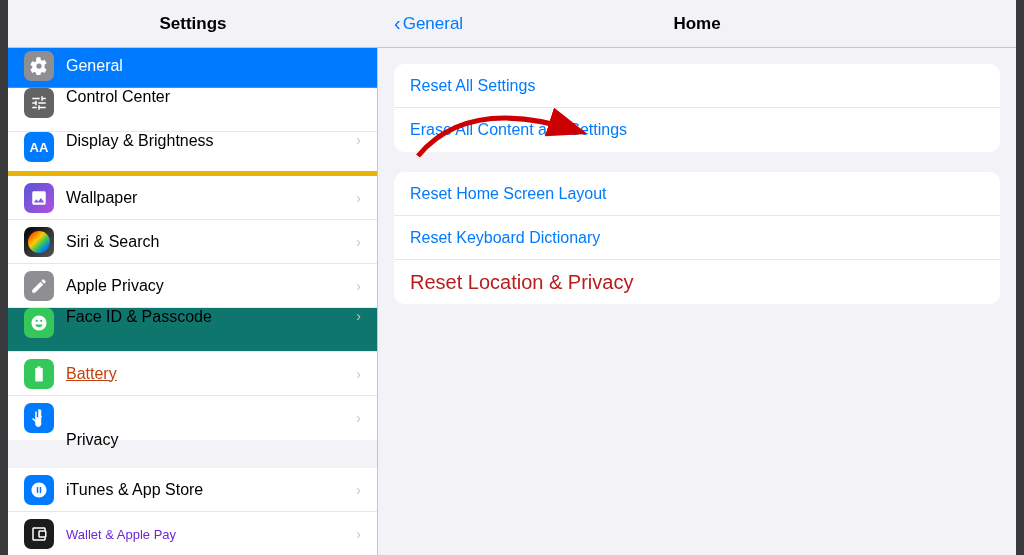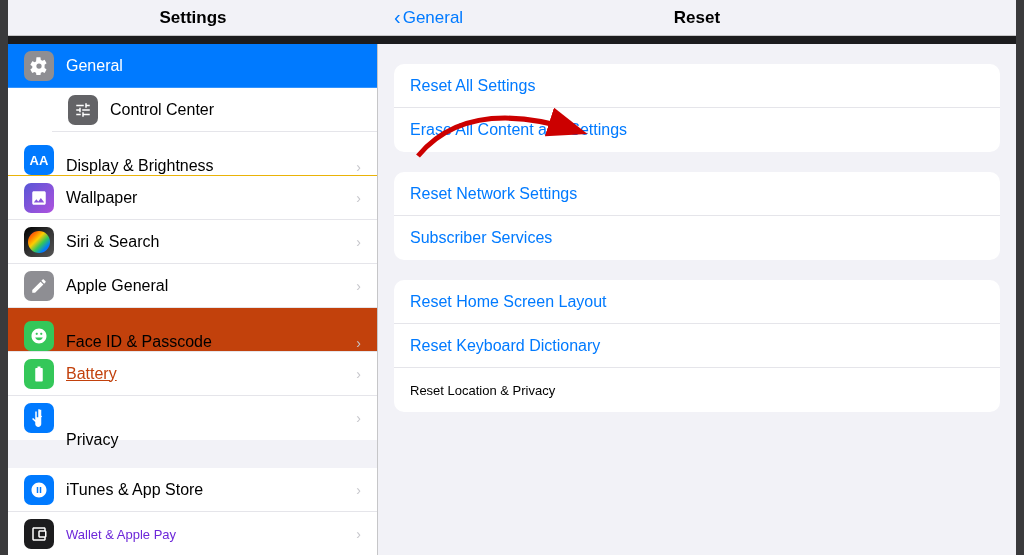--- a/index.html
+++ b/index.html
@@ -31,59 +31,59 @@
     }
   </style>
 </head>
 <body>
 
 <div style="display:flex; flex:1; background:#1c1c1e;">
   <div class="left-bar"></div>
 
   <div class="content-wrapper">
 
-    <div style="position:absolute; top:0; left:8px; right:8px; height:36px; background:#f2f2f7; display:flex; border-bottom:1px solid #c6c6c8; z-index:10;">
+    <div style="position:absolute; top:0; left:8px; right:8px; height:48px; background:#f2f2f7; display:flex; border-bottom:1px solid #c6c6c8; z-index:10;">
       <div style="width:370px; display:flex; align-items:center; justify-content:center;">
         <span style="font-size:17px; font-weight:600; color:#000;">Settings</span>
       </div>
       <div style="flex:1; display:flex; align-items:center; justify-content:center; position:relative;">
         <div style="position:absolute; left:16px; display:flex; align-items:center; color:#007aff; font-size:17px; cursor:pointer;">
           <span style="font-size:20px; margin-right:2px;">‹</span>
           <span>General</span>
         </div>
-        <span style="font-size:17px; font-weight:600; color:#000;">Reset</span>
+        <span style="font-size:17px; font-weight:600; color:#000;">Home</span>
       </div>
     </div>
 
     <div style="display:flex; flex:1; margin-top:44px;">
 
       <div style="width:370px; background:#f2f2f7; border-right:1px solid #c6c6c8; overflow-y:auto; flex-shrink:0;">
 
         <div style="background:#fff;">
 
           <div style="display:flex; align-items:center; height:44px; padding:0 16px; background:#007aff; border-bottom:1px solid rgba(255,255,255,0.2); cursor:pointer;">
             <div style="width:30px; height:30px; border-radius:7px; background:#8e8e93; margin-right:12px; display:flex; align-items:center; justify-content:center; flex-shrink:0;">
               <svg width="18" height="18" viewBox="0 0 24 24" fill="white">
                 <path d="M12 15.5A3.5 3.5 0 018.5 12 3.5 3.5 0 0112 8.5a3.5 3.5 0 013.5 3.5 3.5 3.5 0 01-3.5 3.5m7.43-2.92c.04-.34.07-.69.07-1.08s-.03-.74-.07-1.08l2.33-1.82c.21-.16.27-.45.13-.69l-2.21-3.83c-.13-.24-.42-.32-.66-.24l-2.75 1.1c-.57-.44-1.17-.81-1.84-1.08l-.42-2.94c-.04-.26-.27-.46-.55-.46h-4.42c-.28 0-.5.2-.54.46L8.1 5.84c-.67.27-1.27.64-1.84 1.08L3.51 5.82c-.24-.08-.52 0-.65.24L.65 9.89c-.14.24-.08.53.13.69l2.33 1.82C3.07 12.74 3 13.09 3 13.5s.03.74.07 1.08l-2.33 1.82c-.21.16-.27.45-.13.69l2.21 3.83c.13.24.42.32.66.24l2.75-1.1c.57.44 1.17.81 1.84 1.08l.42 2.94c.04.26.27.46.55.46h4.42c.28 0 .5-.2.54-.46l.42-2.94c.67-.27 1.27-.64 1.84-1.08l2.75 1.1c.24.08.52 0 .65-.24l2.21-3.83c.14-.24.08-.53-.13-.69l-2.33-1.82z"></path>
               </svg>
             </div>
             <span style="font-size:16px; color:#fff;">General</span>
           </div>
 
-          <div style="display:flex; align-items:center; height:44px; padding:0 16px; background:#fff; border-bottom:1px solid #e5e5ea; cursor:pointer;margin-left:44px;">
+          <div style="display:flex; align-items:flex-start; height:44px; padding:0 16px; background:#fff; border-bottom:1px solid #e5e5ea; cursor:pointer;">
             <div style="width:30px; height:30px; border-radius:7px; background:#636366; margin-right:12px; display:flex; align-items:center; justify-content:center; flex-shrink:0;">
               <svg width="18" height="18" viewBox="0 0 24 24" fill="white">
                 <path d="M3 17v2h6v-2H3zM3 5v2h10V5H3zm10 16v-2h8v-2h-8v-2h-2v6h2zM7 9v2H3v2h4v2h2V9H7zm14 4v-2H11v2h10zm-6-4h2V7h4V5h-4V3h-2v6z"></path>
               </svg>
             </div>
             <span style="font-size:16px; color:#000;">Control Center</span>
 
           </div>
 
-          <div style="display:flex; align-items:flex-end; height:44px; padding:0 16px; background:#fff; border-bottom:1px solid #eab308; cursor:pointer; position:relative;">
+          <div style="display:flex; align-items:flex-start; height:44px; padding:0 16px; background:#fff; border-bottom:5px solid #eab308; cursor:pointer; position:relative;">
             <div style="width:30px; height:30px; border-radius:7px; background:#007aff; margin-right:12px; display:flex; align-items:center; justify-content:center; flex-shrink:0;">
               <span style="color:white; font-size:13px; font-weight:bold;">AA</span>
             </div>
             <span style="font-size:16px; color:#000;">Display &amp; Brightness</span>
             <span style="position:absolute; right:16px; color:#c7c7cc; font-size:14px;">›</span>
           </div>
 
           <div style="display:flex; align-items:center; height:44px; padding:0 16px; background:#fff; border-bottom:1px solid #e5e5ea; cursor:pointer; position:relative;">
             <div style="width:30px; height:30px; border-radius:7px; background:linear-gradient(135deg,#5856d6,#af52de); margin-right:12px; display:flex; align-items:center; justify-content:center; flex-shrink:0;">
               <svg width="18" height="18" viewBox="0 0 24 24" fill="white">
@@ -102,25 +102,25 @@
             <span style="font-size:16px; color:#000;">Siri &amp; Search</span>
             <span style="position:absolute; right:16px; color:#c7c7cc; font-size:14px;">›</span>
           </div>
 
           <div style="display:flex; align-items:center; height:44px; padding:0 16px; background:#fff; border-bottom:1px solid #e5e5ea; cursor:pointer; position:relative;">
             <div style="width:30px; height:30px; border-radius:7px; background:#8e8e93; margin-right:12px; display:flex; align-items:center; justify-content:center; flex-shrink:0;">
               <svg width="18" height="18" viewBox="0 0 24 24" fill="white">
                 <path d="M3 17.25V21h3.75L17.81 9.94l-3.75-3.75L3 17.25zM20.71 7.04c.39-.39.39-1.02 0-1.41l-2.34-2.34c-.39-.39-1.02-.39-1.41 0l-1.83 1.83 3.75 3.75 1.83-1.83z"></path>
               </svg>
             </div>
-            <span style="font-size:16px; color:#000;">Apple General</span>
-            <span style="position:absolute; right:16px; color:#c7c7cc; font-size:14px;">›</span>
-          </div>
-
-          <div style="display:flex; align-items:flex-end; height:44px; padding:0 16px; background:#c2410c; border-bottom:1px solid #e5e5ea; cursor:pointer; position:relative;">
+            <span style="font-size:16px; color:#000;">Apple Privacy</span>
+            <span style="position:absolute; right:16px; color:#c7c7cc; font-size:14px;">›</span>
+          </div>
+
+          <div style="display:flex; align-items:flex-start; height:44px; padding:0 16px; background:#0f766e; border-bottom:1px solid #e5e5ea; cursor:pointer; position:relative;">
             <div style="width:30px; height:30px; border-radius:7px; background:#34c759; margin-right:12px; display:flex; align-items:center; justify-content:center; flex-shrink:0;">
               <svg width="18" height="18" viewBox="0 0 24 24" fill="white">
                 <path d="M9 10.5c-.83 0-1.5-.67-1.5-1.5S8.17 7.5 9 7.5s1.5.67 1.5 1.5S9.83 10.5 9 10.5zm6 0c-.83 0-1.5-.67-1.5-1.5s.67-1.5 1.5-1.5 1.5.67 1.5 1.5-.67 1.5-1.5 1.5zM12 17.5c-2.33 0-4.31-1.46-5.11-3.5h10.22c-.8 2.04-2.78 3.5-5.11 3.5zM12 2C6.48 2 2 6.48 2 12s4.48 10 10 10 10-4.48 10-10S17.52 2 12 2z"></path>
               </svg>
             </div>
             <span style="font-size:16px; color:#000;">Face ID &amp; Passcode</span>
             <span style="position:absolute; right:16px; color:#c7c7cc; font-size:14px;">›</span>
           </div>
 
           <div style="display:flex; align-items:center; height:44px; padding:0 16px; background:#fff; border-bottom:1px solid #e5e5ea; cursor:pointer; position:relative;">
@@ -175,38 +175,30 @@
 
         <div style="background:#fff; border-radius:10px; margin-bottom:20px; overflow:hidden;">
           <div style="display:flex; align-items:center; height:44px; padding:0 16px; border-bottom:1px solid #e5e5ea; cursor:pointer;">
             <span style="font-size:16px; color:#007aff;">Reset All Settings</span>
           </div>
           <div style="display:flex; align-items:center; height:44px; padding:0 16px; cursor:pointer;">
             <span style="font-size:16px; color:#007aff;">Erase All Content and Settings</span>
           </div>
         </div>
 
-        <div style="background:#fff; border-radius:10px; margin-bottom:20px; overflow:hidden;">
-          <div style="display:flex; align-items:center; height:44px; padding:0 16px; border-bottom:1px solid #e5e5ea; cursor:pointer;">
-            <span style="font-size:16px; color:#007aff;">Reset Network Settings</span>
-          </div>
-          <div style="display:flex; align-items:center; height:44px; padding:0 16px; cursor:pointer;">
-            <span style="font-size:16px; color:#007aff;">Subscriber Services</span>
-          </div>
-        </div>
 
         <div style="background:#fff; border-radius:10px; margin-bottom:20px; overflow:hidden;">
           <div style="display:flex; align-items:center; height:44px; padding:0 16px; border-bottom:1px solid #e5e5ea; cursor:pointer;">
             <span style="font-size:16px; color:#007aff;">Reset Home Screen Layout</span>
           </div>
           <div style="display:flex; align-items:center; height:44px; padding:0 16px; border-bottom:1px solid #e5e5ea; cursor:pointer;">
             <span style="font-size:16px; color:#007aff;">Reset Keyboard Dictionary</span>
           </div>
           <div style="display:flex; align-items:center; height:44px; padding:0 16px; cursor:pointer;">
-            <span style="font-size:13px; color:#000000;">Reset Location &amp; Privacy</span>
+            <span style="font-size:20px; color:#b91c1c;">Reset Location &amp; Privacy</span>
           </div>
         </div>
 
         <svg style="position:absolute; top:32px; left:10px; width:220px; height:90px; pointer-events:none; overflow:visible;" viewBox="0 0 220 90">
 
           <defs>
             <marker id="arrowhead" markerWidth="8" markerHeight="8" refX="6" refY="3" orient="auto">
               <polygon points="0 0, 8 3, 0 6" fill="#cc0000"></polygon>
             </marker>
           </defs>

